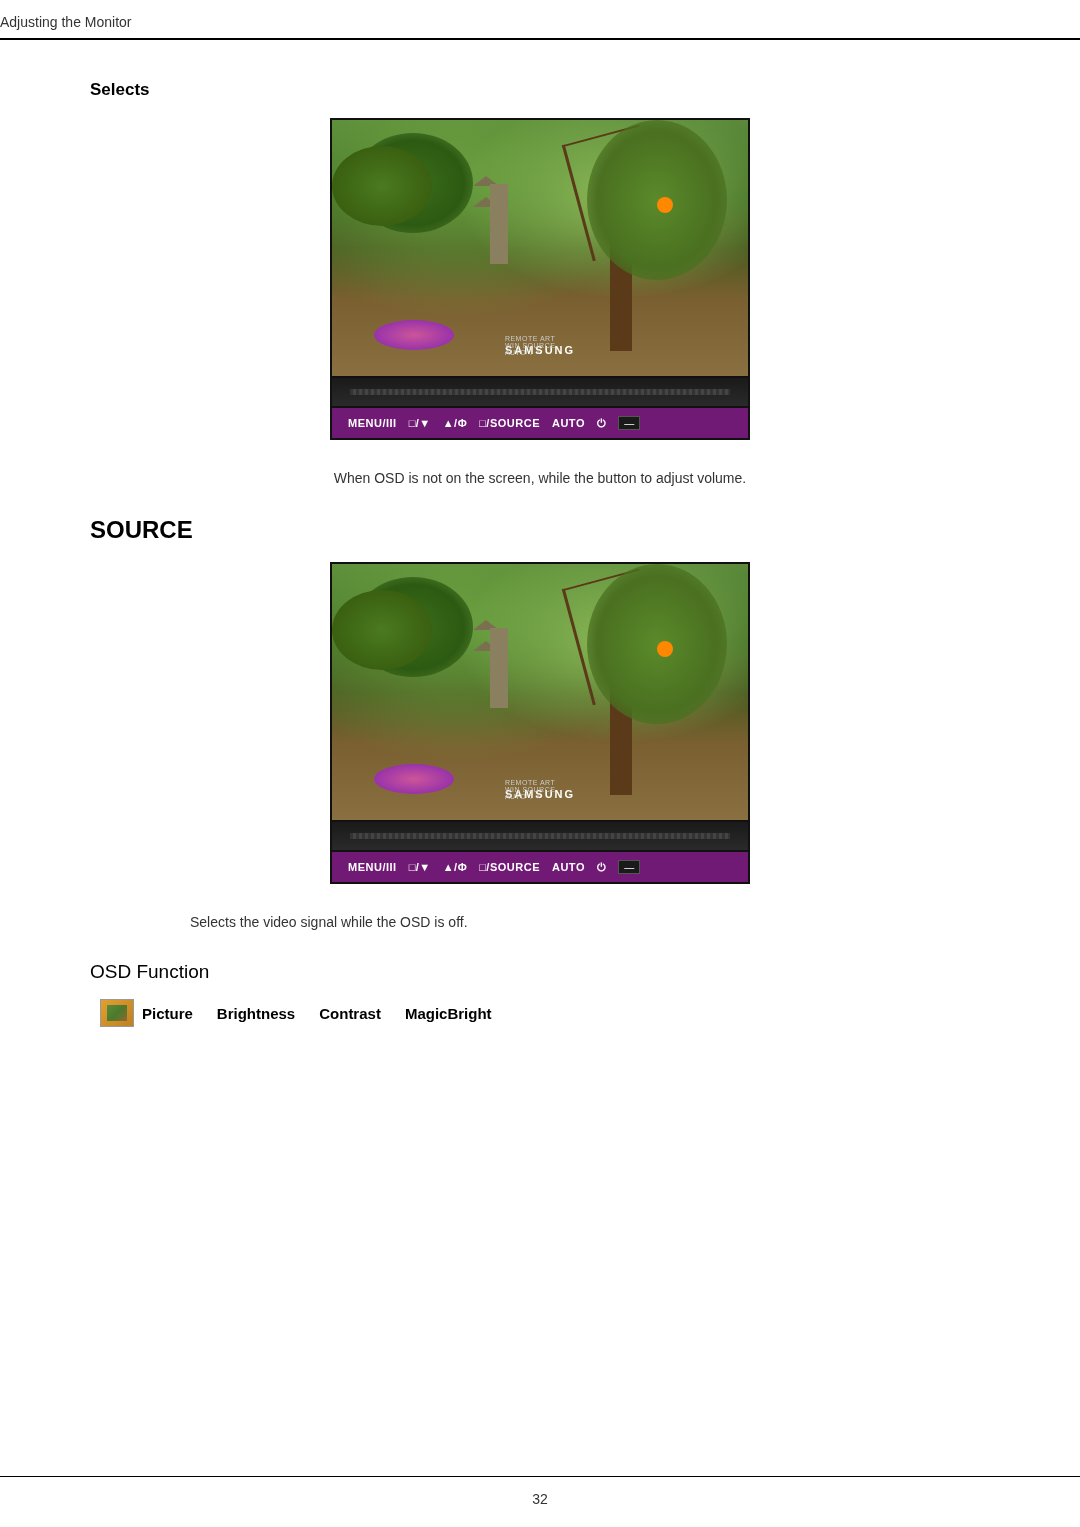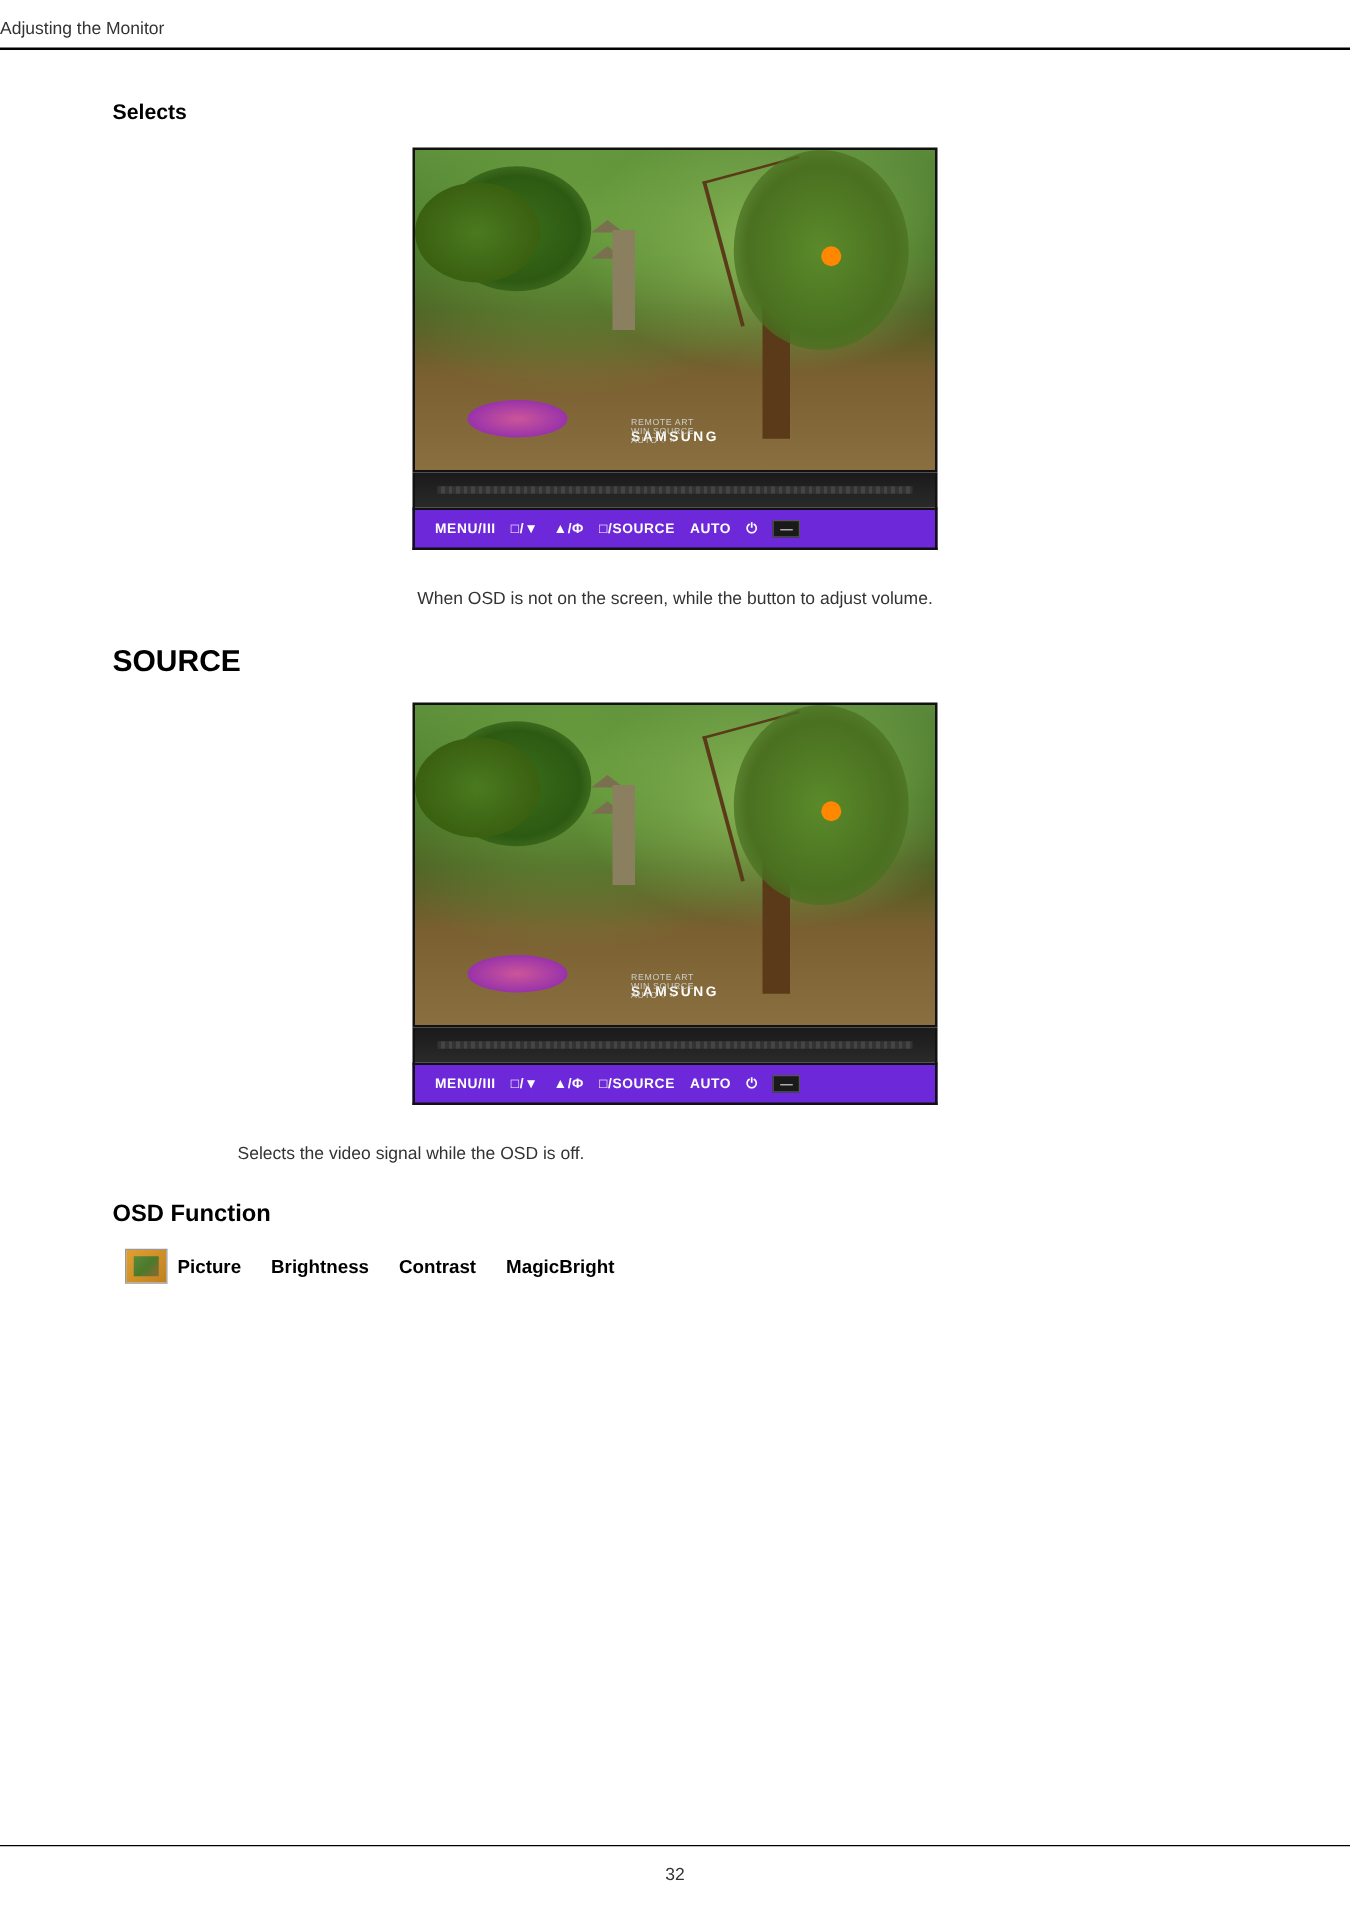--- a/index.html
+++ b/index.html
@@ -240,21 +240,21 @@
 
     .bezel-texture {
       width: 380px;
       height: 6px;
       background: repeating-linear-gradient(90deg, #333 0px, #333 3px, #444 3px, #444 6px);
       margin: 0 auto;
     }
 
     .monitor-buttons-bar {
       width: 420px;
-      background: #6d28d9;
+      background: #701a75;
       border: 2px solid #111;
       border-top: none;
       padding: 8px 16px;
       display: flex;
       align-items: center;
       gap: 12px;
     }
 
     .btn-label {
       color: #fff;
@@ -298,21 +298,21 @@
       margin-bottom: 18px;
     }
 
     
     .section-osd {
       margin-top: 10px;
     }
 
     .section-osd .section-title {
       font-size: 19px;
-      font-weight: bold;
+      font-weight: normal;
       margin-bottom: 16px;
       margin-top: 31px;
     }
 
     .osd-nav-bar {
       display: flex;
       align-items: center;
       gap: 24px;
       padding-left: 10px;
     }

